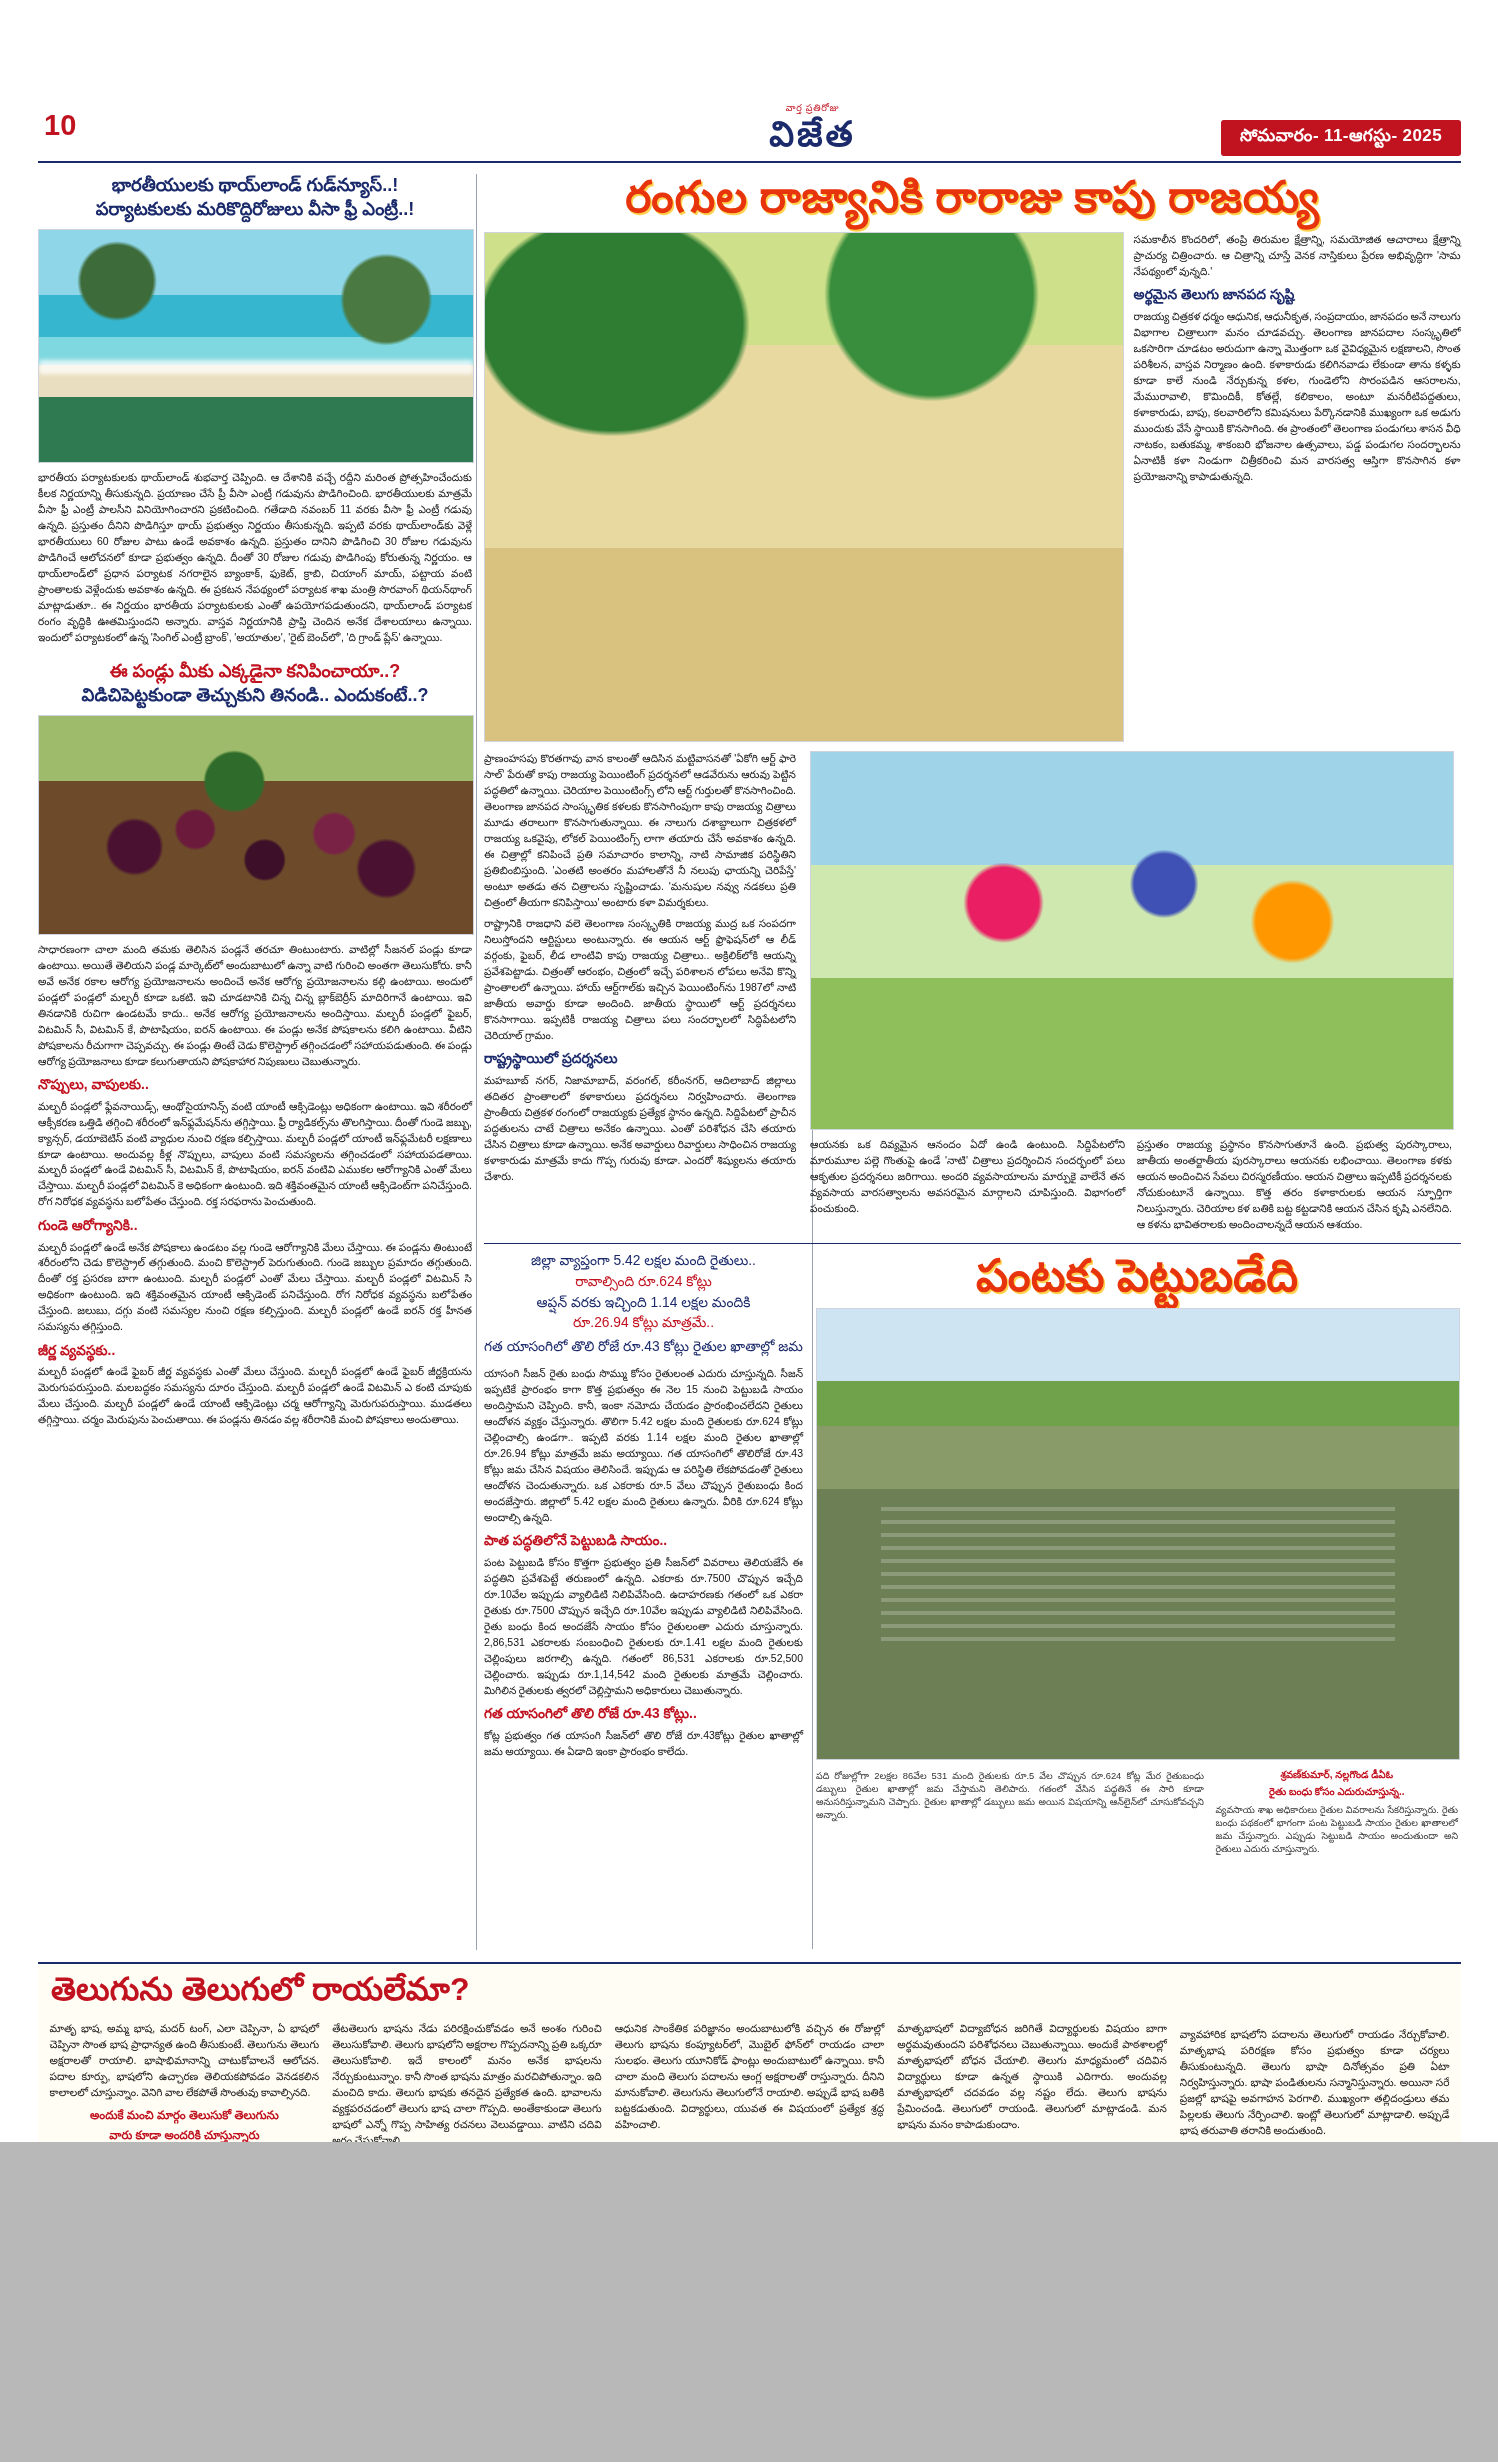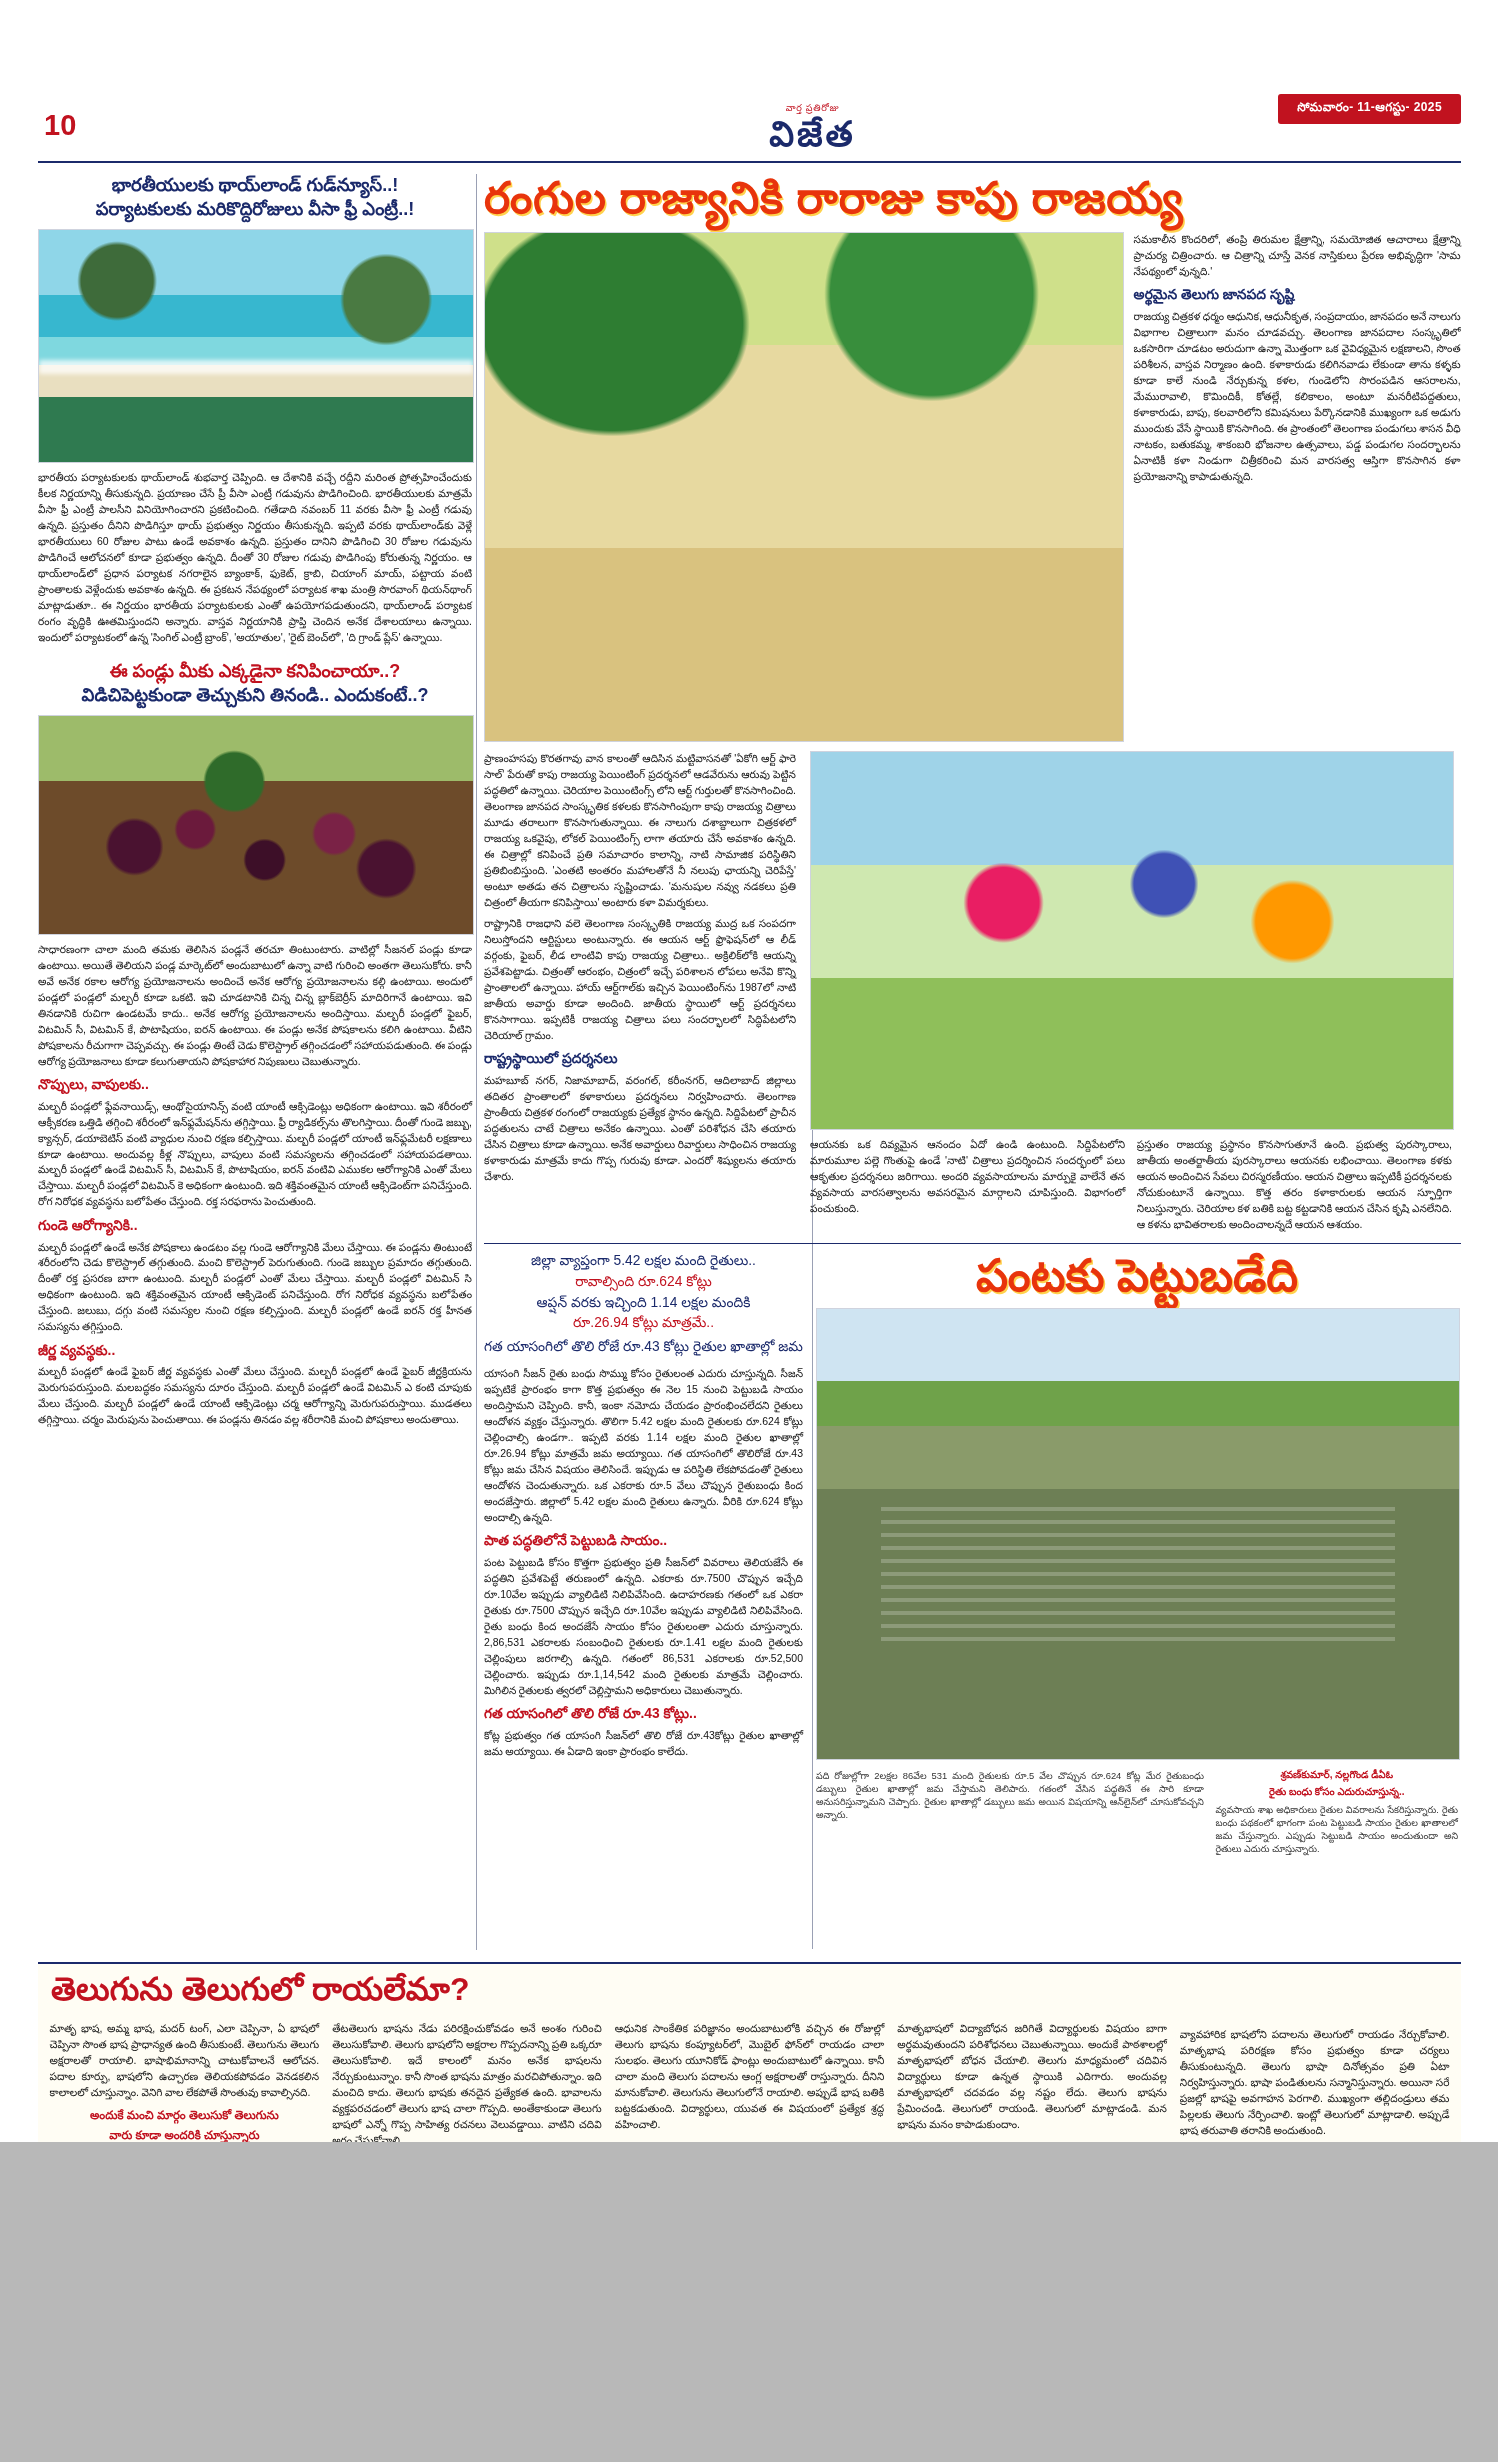--- a/index.html
+++ b/index.html
@@ -42,24 +42,24 @@
   .masthead-logo .main {
     font-size: 35px;
     font-weight: bold;
     color: #1b2a6b;
     letter-spacing: 2.9px;
     line-height: 1.05;
   }
   .date-badge {
     position: absolute;
     right: 38px;
-    top: 94px;
+    top: 120px;
     background: #c1121f;
     color: #fff;
-    font-size: 12px;
+    font-size: 17px;
     font-weight: bold;
     padding: 5.8px 19px 7.3px 19px;
     border-radius: 2.9px;
     letter-spacing: 0.4px;
   }
   .rule-top {
     position: absolute;
     left: 38px;
     top: 161px;
     width: 1423px;
@@ -97,23 +97,25 @@
     color: #1b2a6b;
     font-weight: bold;
     font-size: 18px;
     line-height: 1.35;
     text-align: center;
   }
   .big-headline {
     font-size: 44px;
     font-weight: bold;
     color: #e8340c;
+    text-align: center;
     letter-spacing: 0.7px;
     line-height: 1.15;
     text-shadow: 1.5px 1.5px 0 #ffd24d;
+    font-family: Liberation Serif, serif;
   }
   .body-text {
     font-size: 10.5px;
     line-height: 1.52;
     text-align: justify;
     color: #111;
     font-family: "Liberation Sans", sans-serif;
     word-spacing: -0.4px;
   }
   .sub-head {

